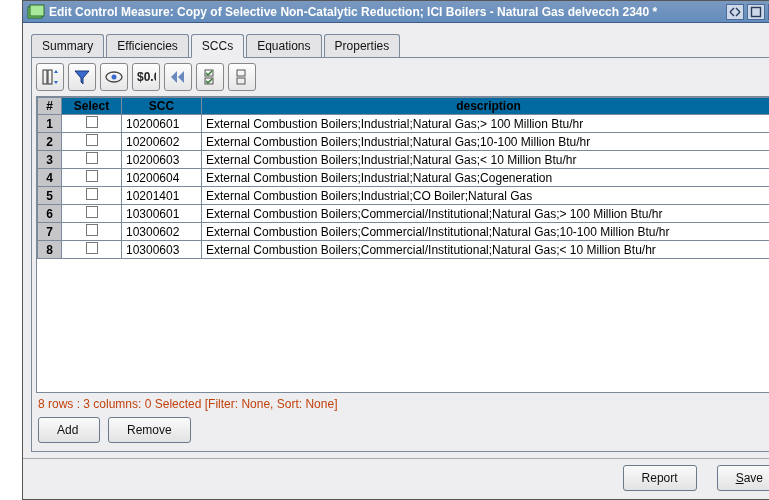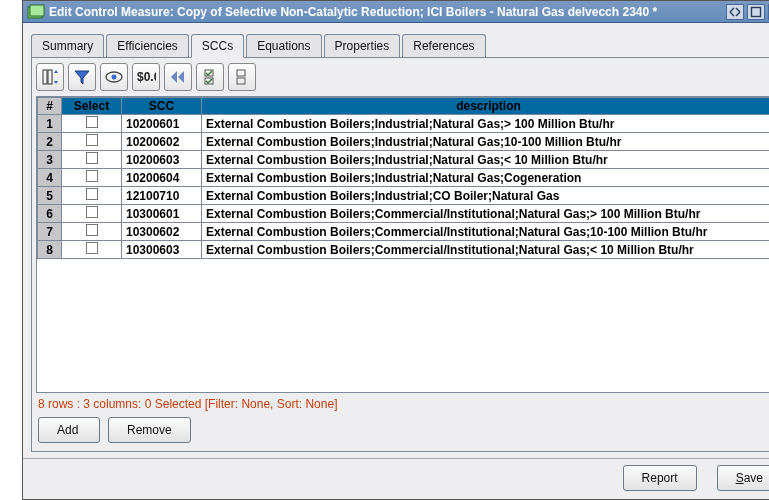--- a/index.html
+++ b/index.html
@@ -21,21 +21,21 @@
 
   .tabpane { border: 1px solid #7a8a9a; border-top: 1px solid #7a8a9a; flex: 1; display: flex; flex-direction: column; background: #eeeef0; padding: 4px; }
 
   .toolbar { height: 34px; display: flex; align-items: center; gap: 4px; padding: 2px 0 6px 0; }
   .tbtn { width: 28px; height: 28px; border: 1px solid #888; background: linear-gradient(#fdfdfd,#e6e6e8); border-radius: 3px; display: flex; align-items: center; justify-content: center; cursor: pointer; }
   .tbtn svg { width: 20px; height: 20px; }
 
   .gridwrap { flex: 1; border: 1px solid #7a8a9a; background: #fff; position: relative; display: flex; flex-direction: column; }
   .grid { flex: 1; overflow: auto; }
   table { border-collapse: collapse; width: 100%; }
-  th, td { border: 1px solid #7a8a9a; padding: 1px 4px; text-align: left; font-size: 12px; height: 17px; white-space: nowrap; font-weight: bold; }
+  th, td { border: 1px solid #7a8a9a; padding: 1px 4px; text-align: left; font-size: 12px; height: 17px; white-space: nowrap; }
   th { background: #0369a1; font-weight: bold; text-align: center; }
   th.rowhdr, td.rowhdr { background: #c6c6c8; text-align: center; font-weight: bold; width: 24px; }
   td.sel { text-align: center; width: 60px; }
   td.scc { width: 80px; }
   .chk { width: 12px; height: 12px; border: 1px solid #777; display: inline-block; background: #fff; }
 
   .statusline { padding: 4px 2px 2px 2px; color: #c2410c; }
 
   .subbtns { display: flex; gap: 8px; padding: 4px 2px; }
   .btn { border: 1px solid #6a7a8a; background: linear-gradient(#fbfbfb,#e2e2e4); border-radius: 3px; padding: 5px 18px; cursor: pointer; color: #111; min-width: 62px; text-align: left; }
@@ -78,21 +78,20 @@
   </div>
 
   <div class="content">
 
     <div class="tabrow">
       <div class="tab">Summary</div>
       <div class="tab">Efficiencies</div>
       <div class="tab active">SCCs</div>
       <div class="tab">Equations</div>
       <div class="tab">Properties</div>
-      <div class="tab">References</div>
     </div>
 
     <div class="tabpane">
 
       <div class="toolbar">
         <span class="tbtn">
           <svg viewBox="0 0 20 20">
               <rect x="3" y="3" width="4" height="14" fill="none" stroke="#333"></rect>
               <rect x="8" y="3" width="4" height="14" fill="none" stroke="#333"></rect>
               <path d="M14 6 L18 6 L16 3 Z" fill="#2a6acb"></path>
@@ -169,21 +168,21 @@
                 </tr>
                 <tr>
                   <td class="rowhdr">4</td>
                   <td class="sel"><span class="chk"></span></td>
                   <td class="scc">10200604</td>
                   <td>External Combustion Boilers;Industrial;Natural Gas;Cogeneration</td>
                 </tr>
                 <tr>
                   <td class="rowhdr">5</td>
                   <td class="sel"><span class="chk"></span></td>
-                  <td class="scc">12100710</td>
+                  <td class="scc">10201401</td>
                   <td>External Combustion Boilers;Industrial;CO Boiler;Natural Gas</td>
                 </tr>
                 <tr>
                   <td class="rowhdr">6</td>
                   <td class="sel"><span class="chk"></span></td>
                   <td class="scc">10300601</td>
                   <td>External Combustion Boilers;Commercial/Institutional;Natural Gas;&gt; 100 Million Btu/hr</td>
                 </tr>
                 <tr>
                   <td class="rowhdr">7</td>

